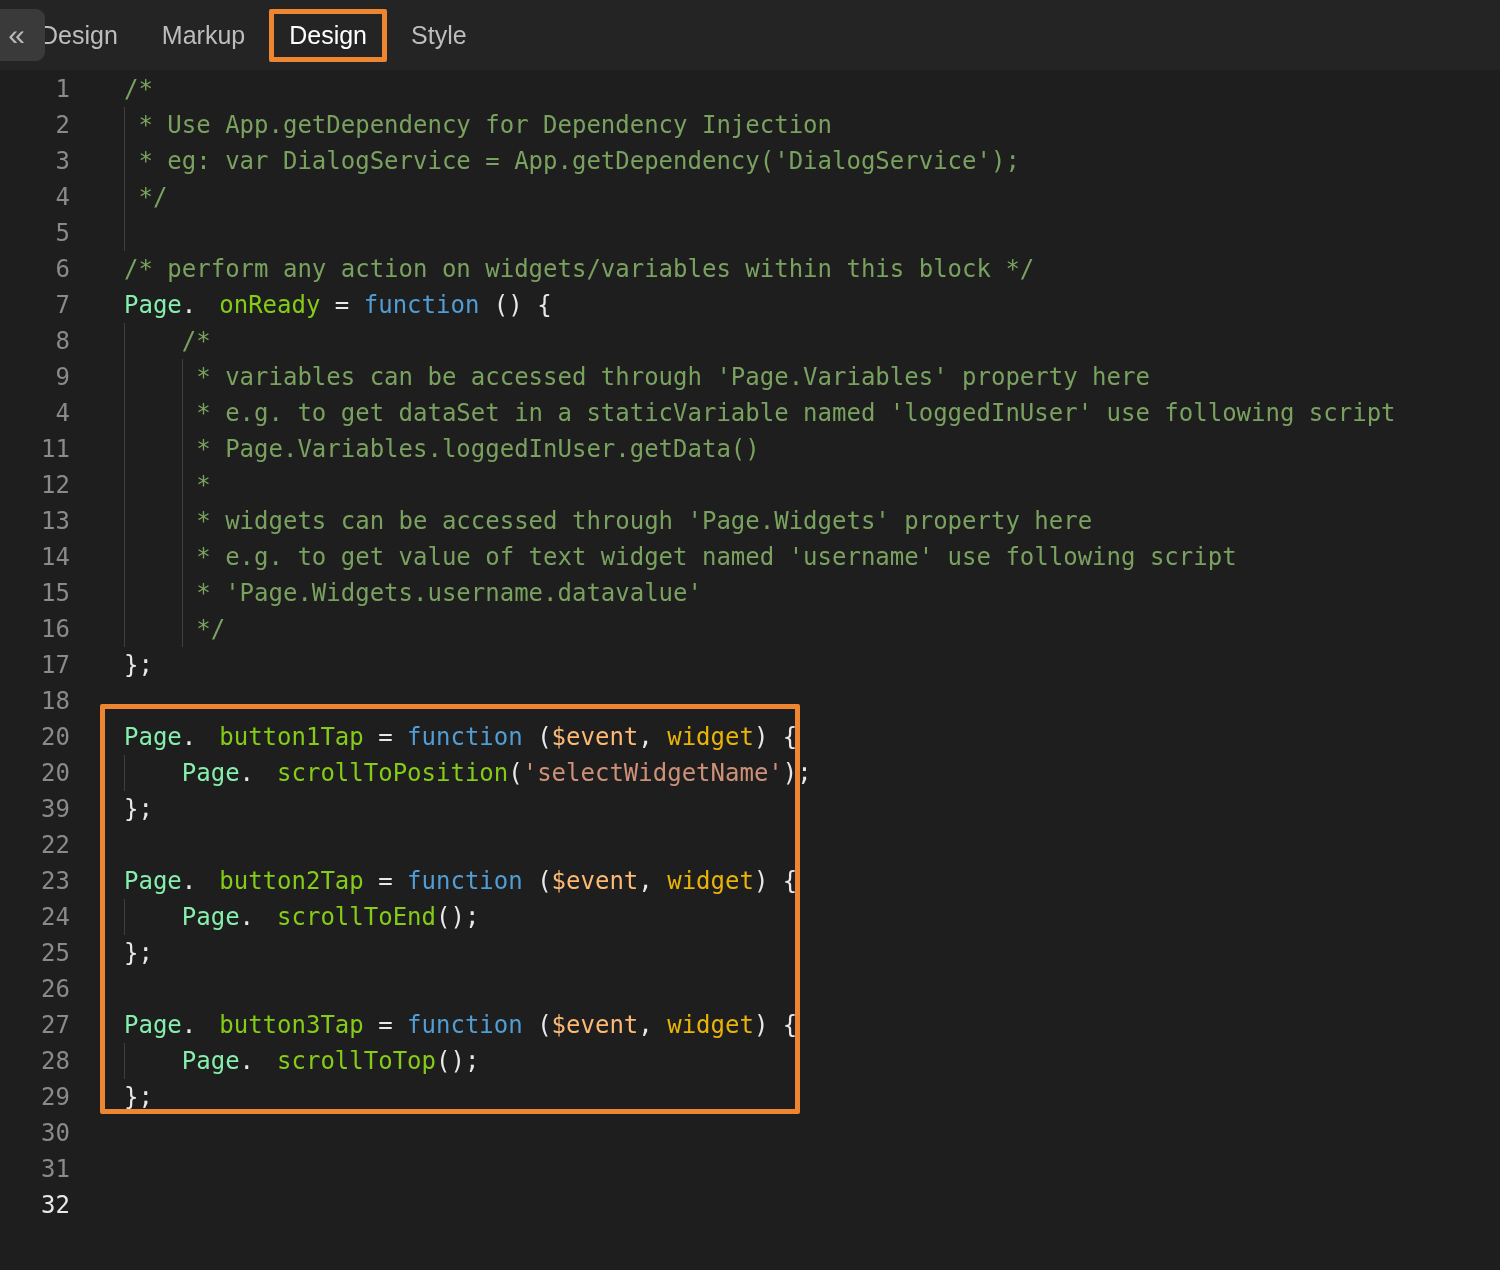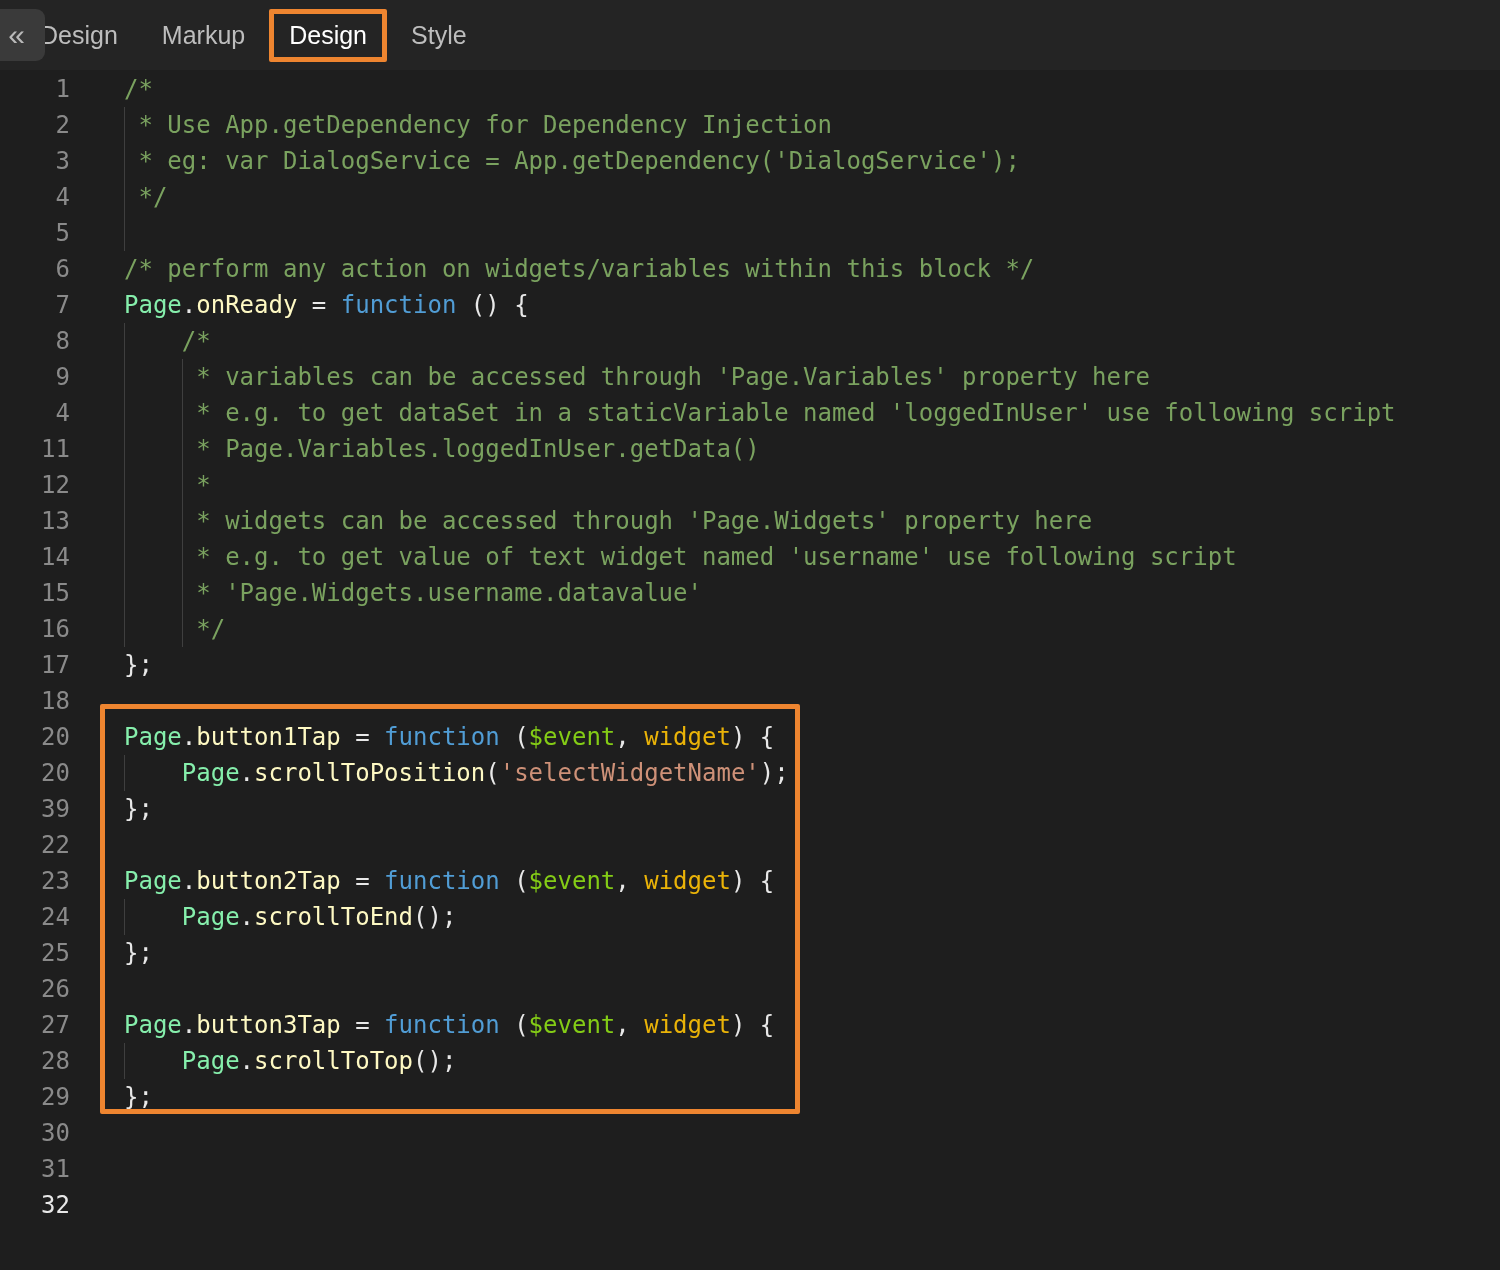--- a/index.html
+++ b/index.html
@@ -26,24 +26,24 @@
       color:#8A8A8A;user-select:none;}
   .ln.active{color:#E8E8E8;}
   .guide{position:absolute;top:0;width:1px;height:36px;background:#3F3F3F;}
   .code{position:absolute;left:124px;top:0;white-space:pre;
       font-family:"DejaVu Sans Mono",monospace;font-size:24px;line-height:36px;}
 
   
   .tk-c{color:#7AA25F;}   
   .tk-t{color:#86efac;}   
   .tk-w{color:#E8E8E8;}   
-  .tk-i{color:#fef9c3;}   
+  .tk-i{color:#84cc16;margin-left:23px;}   
   .tk-b{color:#519DD5;margin-top:17px;}   
   .tk-s{color:#CE9178;text-align:center;}   
-  .tk-p1{color:#84cc16;}  
+  .tk-p1{color:#fdba74;}  
   .tk-p2{color:#eab308;margin-top:36px;}  
 
   
   .highlight-rect{position:absolute;left:100px;top:704px;width:700px;height:410px;
       border:5px solid #EE8530;box-sizing:border-box;border-radius:2px;
       pointer-events:none;}
 </style>
 </head>
 <body>
 

